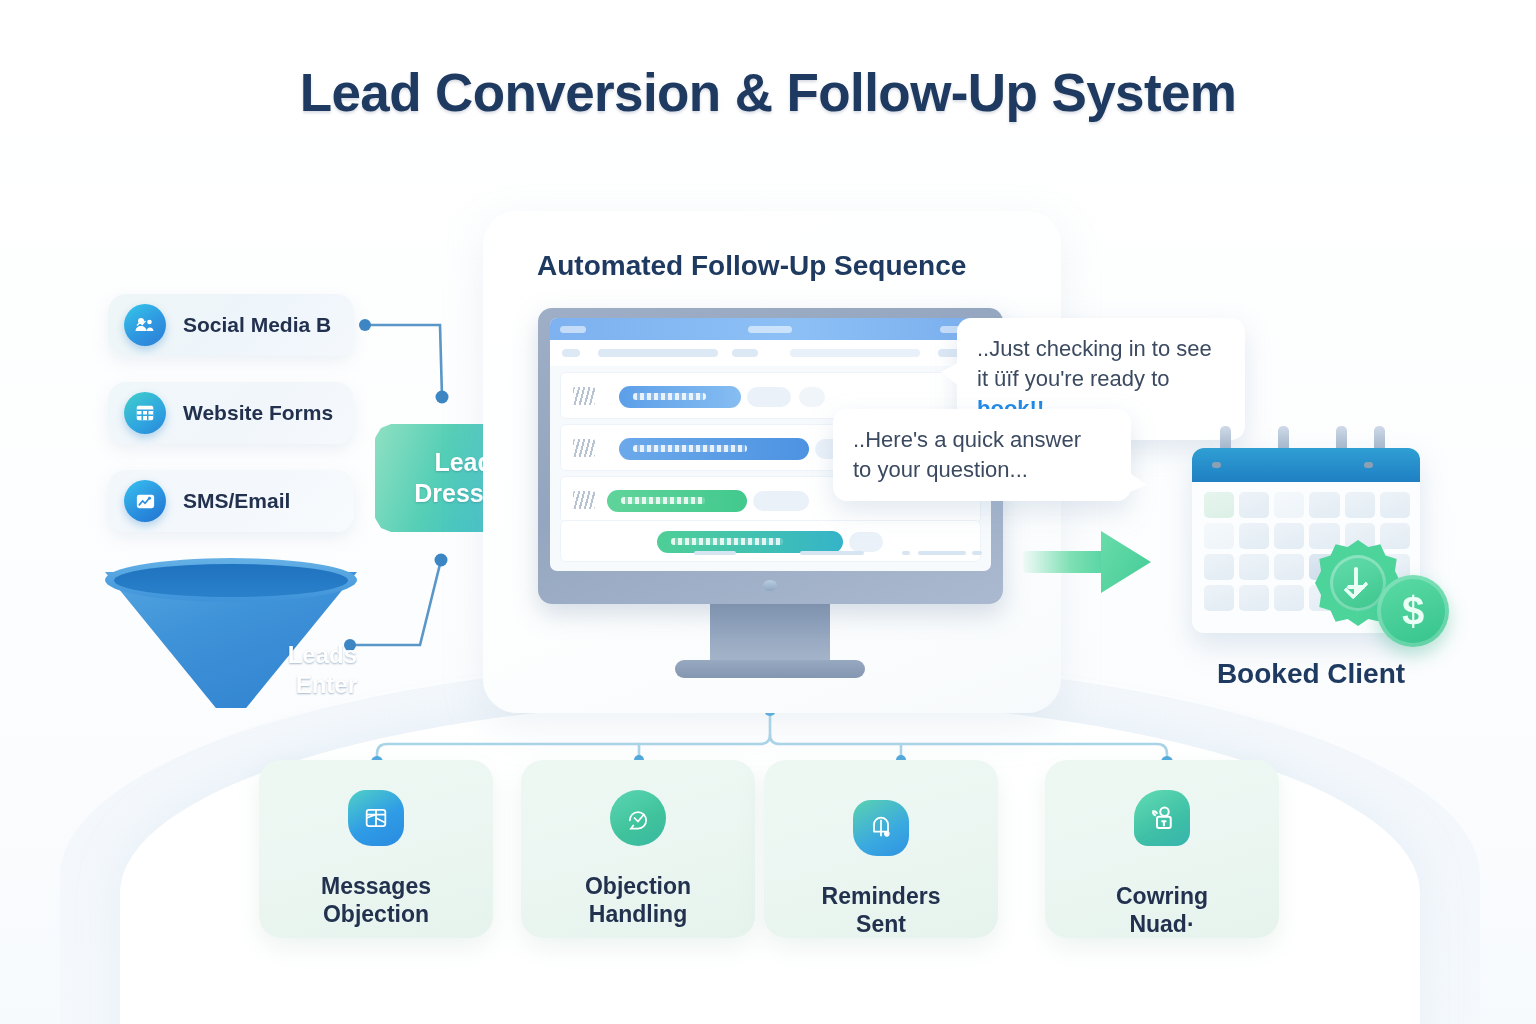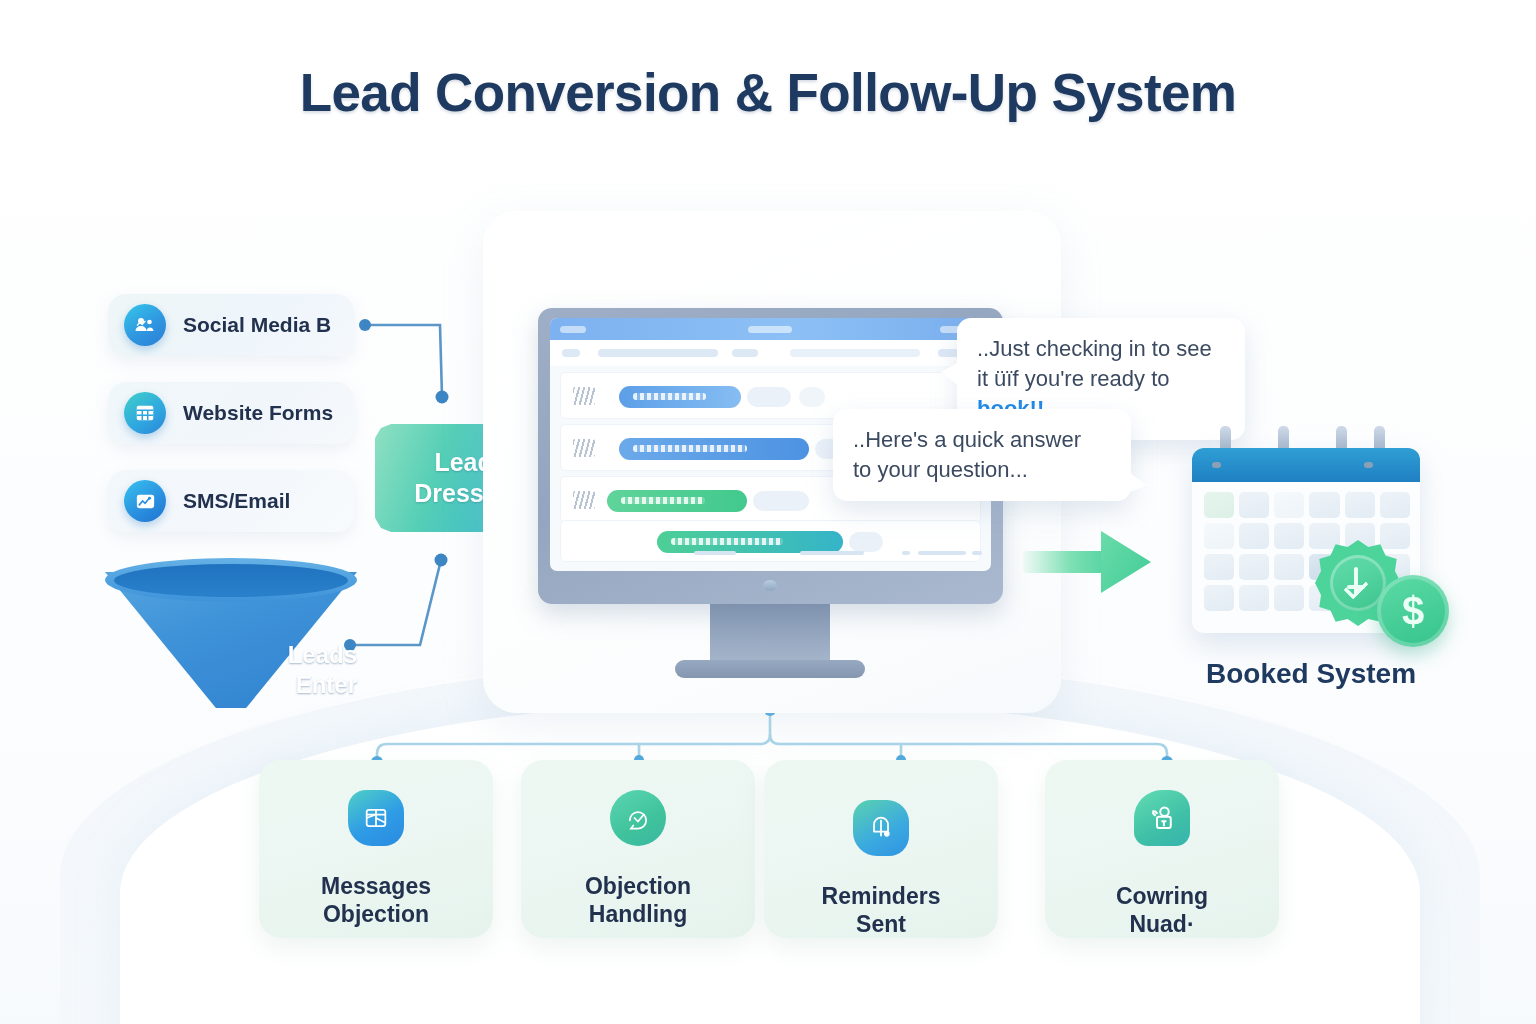--- a/index.html
+++ b/index.html
@@ -355,20 +355,21 @@
       <div>Enter</div>
     </div>
   </div>
 
   <div class="chev">
     <div class="chev-l1">Leadss</div>
     <div class="chev-l2">Dressages</div>
   </div>
 
   <div class="panel"></div>
+  <div class="panel-title">Automated Follow-Up Sequence</div>
 
   <div class="monitor">
     <div class="mon-bezel">
       <div class="mon-screen">
 
         <div class="sc-topbar">
           <span class="sc-tb-pill" style="left:10px;width:26px;"></span>
           <span class="sc-tb-pill" style="left:198px;width:44px;"></span>
           <span class="sc-tb-pill" style="left:390px;width:22px;"></span>
         </div>
@@ -487,21 +488,21 @@
 
   <div class="gear">
     <div class="teeth"></div>
     <div class="hub"></div>
     <div class="arrow"></div>
     <div class="av"></div>
   </div>
   <div class="coin">
     <span>$</span>
   </div>
-  <div class="cal-label">Booked System</div>
+  <div class="cal-label">Booked Client</div>
 
   <div class="feat f1">
     <div class="feat-icon a">
       <svg width="28" height="28" viewBox="0 0 24 24" fill="none" stroke="#fff" stroke-width="1.5">
         <rect x="4" y="5" width="16" height="14" rx="2"></rect>
         <path d="M4 9h16M12 5v14M4 12l8-3M20 16l-8-4"></path>
       </svg>
     </div>
     <div class="feat-label">
       <div>Messages</div>

